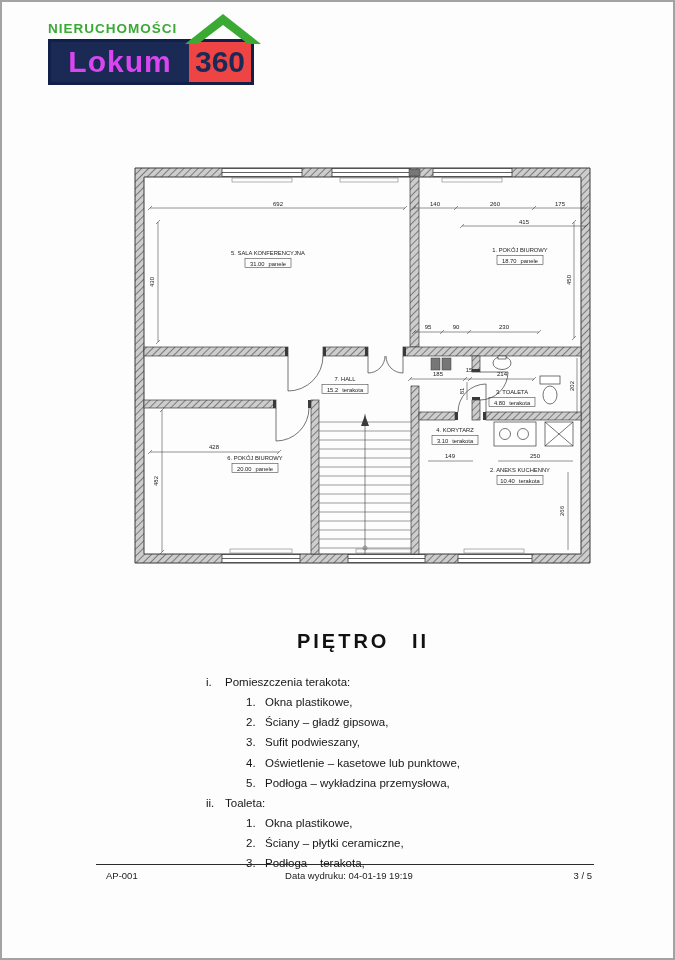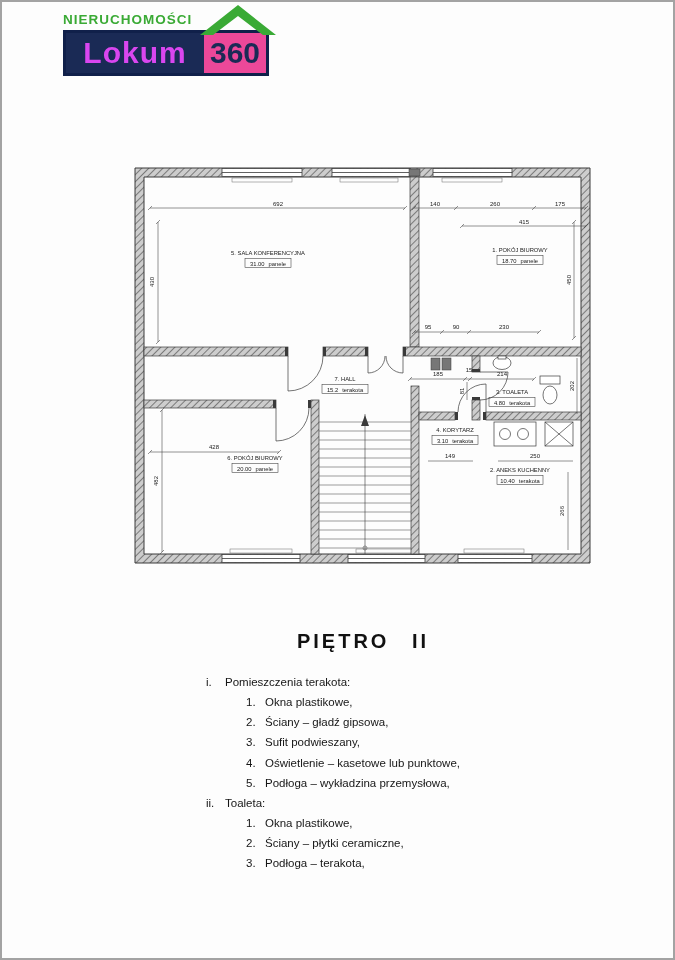--- a/index.html
+++ b/index.html
@@ -2,26 +2,26 @@
 <html><head>
 <meta charset="utf-8">
 <style>
   html,body{margin:0;padding:0;background:#e8e8e8;}
   .page{
     position:relative;width:675px;height:960px;box-sizing:border-box;
     background:#fdfdfd;border:2px solid #a3a3a3;overflow:hidden;
     font-family:"Liberation Sans",sans-serif;color:#1b1b1b;
   }
   
-  .logo{position:absolute;left:46px;top:10px;margin-left:15px;}
+  .logo{position:absolute;left:46px;top:19px;}
   .logo-tagline{color:#3aaa35;font-weight:bold;font-size:13.5px;letter-spacing:1px;margin-bottom:3px;}
   .logo-box{position:relative;display:flex;width:206px;height:46px;border:3px solid #10204a;box-sizing:border-box;background:#fff;}
   .logo-left{flex:1;background:#1a2a55;color:#d946ef;display:flex;align-items:center;justify-content:center;
     font-size:30px;font-weight:bold;letter-spacing:1px;}
-  .logo-right{width:62px;background:#ec4899;color:#1a2a55;display:flex;align-items:center;justify-content:center;
+  .logo-right{width:62px;background:#ef4444;color:#1a2a55;display:flex;align-items:center;justify-content:center;
     font-size:30px;font-weight:bold;}
   .logo-roof{position:absolute;left:134px;top:-28px;}
   
   .plan{position:absolute;left:126px;top:158px;}
   .rt{font-size:5.8px;fill:#1a1a1a;}
   .rtbox{fill:none;stroke:#3a3a3a;stroke-width:0.55;}
   .dimtext text{font-size:6px;fill:#222;}
   .plan-title{position:absolute;left:126px;top:628px;width:470px;text-align:center;
     font-size:20px;font-weight:bold;letter-spacing:3px;word-spacing:14px;color:#111;}
   
@@ -297,14 +297,19 @@
         <span>Toaleta:</span>
       </div>
       <ol class="spec-list">
         <li>Okna plastikowe,</li>
         <li>Ściany – płytki ceramiczne,</li>
         <li>Podłoga – terakota,</li>
       </ol>
     </div>
   </div>
 
+  <div class="footer">
+    <span class="footer-left">AP-001</span>
+    <span class="footer-center">Data wydruku: 04-01-19 19:19</span>
+    <span class="footer-right">3 / 5</span>
+  </div>
 
 </div>
 
 </body></html>

